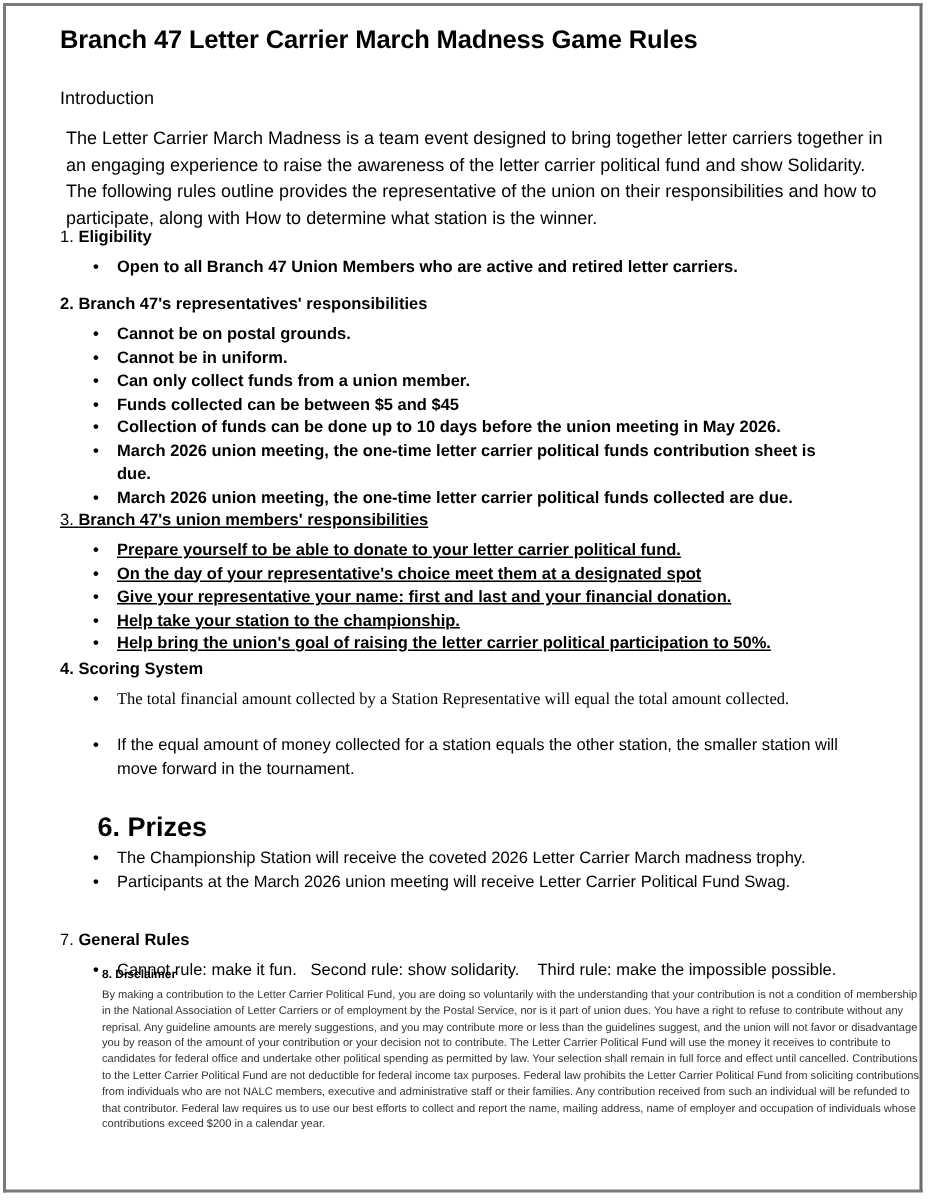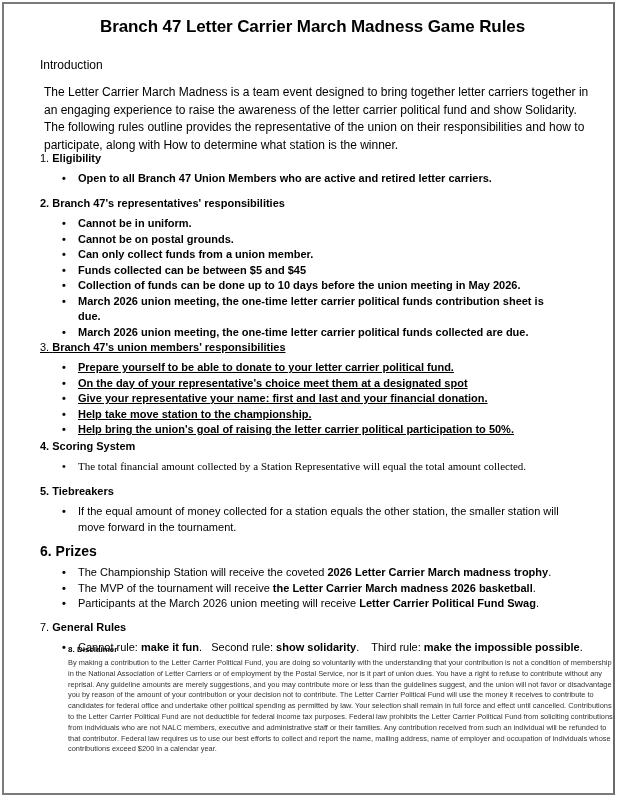--- a/index.html
+++ b/index.html
@@ -1,33 +1,33 @@
 <!DOCTYPE html>
 <html><head>
 <meta charset="utf-8">
 <style>
   html, body { margin: 0; padding: 0; background: #ffffff; }
   body { width: 619px; height: 801px; position: relative; overflow: hidden;
          font-family: "Liberation Sans", sans-serif; color: #000; }
   .page { position: absolute; left: 2px; top: 2px; width: 613px; height: 793px;
           border: 2px solid #7a7a7a; border-right-color: #6a6a6a; box-sizing: border-box; background:#fff; }
   .content { position: absolute; left: 36px; top: 0; width: 545px; }
-  h1 { margin: 0; position: absolute; left: 0; width: 545px; top: 13px; text-align: center;
+  h1 { margin: 0; position: absolute; left: 0; width: 545px; top: 13px; 
        font-size: 17px; font-weight: bold; letter-spacing: -0.1px; }
   .intro-h { position: absolute; top: 54px; left: 0; font-size: 12px; }
   .intro-p { position: absolute; top: 76px; left: 0; width: 545px; font-size: 12px; line-height: 17.6px; margin: 4px; }
   .sec { position: absolute; left: 0; width: 560px; }
   .sec h2 { margin: 0; font-size: 11px; font-weight: bold; line-height: 14px; }
   .sec h2 .num { font-weight: normal; }
-  .sec h2.big { font-size: 14px; line-height: 18px; }
+  .sec h2.big { font-size: 18px; line-height: 18px; margin-left: 25px; }
   .sec ul { list-style: none; margin: 0; padding: 0; }
   .sec li { position: relative; padding-left: 38px; font-size: 11px; line-height: 15.5px; width: 490px; }
   .sec li.bold { font-weight: bold; }
   .sec li::before { content: "\2022"; position: absolute; left: 22px; top: 0; font-weight: bold; }
-  .sec li b { font-weight: bold; }
+  .sec li b { font-weight: normal; }
   .disc h3 { margin: 0; font-size: 8px; font-weight: bold; line-height: 10px; }
   .disc p { margin: 3px 0 0 0; font-size: 7.4px; line-height: 10.8px; color: #333; width: 548px; text-align: left; }
 </style>
 </head>
 <body>
 
 <div class="page">
   <div class="content">
     <h1>Branch 47 Letter Carrier March Madness Game Rules</h1>
 
@@ -37,60 +37,58 @@
     <div class="sec" style="top:147px;">
       <h2><span class="num">1.</span> <span>Eligibility</span></h2>
       <ul style="margin-top:6px;">
         <li class="bold">Open to all Branch 47 Union Members who are active and retired letter carriers.</li>
       </ul>
     </div>
 
     <div class="sec" style="top:192px;">
       <h2><span>2.</span> <span>Branch 47's representatives' responsibilities</span></h2>
       <ul style="margin-top:6px;">
+        <li class="bold">Cannot be on postal grounds.</li>
         <li class="bold">Cannot be in uniform.</li>
-        <li class="bold">Cannot be on postal grounds.</li>
         <li class="bold">Can only collect funds from a union member.</li>
         <li class="bold">Funds collected can be between $5 and $45</li>
         <li class="bold">Collection of funds can be done up to 10 days before the union meeting in May 2026.</li>
         <li class="bold">March 2026 union meeting, the one-time letter carrier political funds contribution sheet is due.</li>
         <li class="bold">March 2026 union meeting, the one-time letter carrier political funds collected are due.</li>
       </ul>
     </div>
 
     <div class="sec" style="top:336px;text-decoration:underline;">
       <h2><span class="num">3.</span> <span>Branch 47's union members' responsibilities</span></h2>
       <ul style="margin-top:6px;">
         <li class="bold">Prepare yourself to be able to donate to your letter carrier political fund.</li>
         <li class="bold">On the day of your representative's choice meet them at a designated spot</li>
         <li class="bold">Give your representative your name: first and last and your financial donation.</li>
-        <li class="bold">Help take move station to the championship.</li>
+        <li class="bold">Help take your station to the championship.</li>
         <li class="bold">Help bring the union's goal of raising the letter carrier political participation to 50%.</li>
       </ul>
     </div>
 
     <div class="sec" style="top:435px;">
       <h2><span>4.</span> <span>Scoring System</span></h2>
       <ul style="margin-top:6px;font-family:Liberation Serif, serif;">
         <li>The total financial amount collected by a Station Representative will equal the total amount collected.</li>
       </ul>
     </div>
 
     <div class="sec" style="top:480px;">
-      <h2><span>5.</span> <span>Tiebreakers</span></h2>
       <ul style="margin-top:6px;">
         <li style="width:490px;">If the equal amount of money collected for a station equals the other station, the smaller station will move forward in the tournament.</li>
       </ul>
     </div>
 
     <div class="sec" style="top:538px;">
       <h2 class="big"><span>6.</span> <span>Prizes</span></h2>
       <ul style="margin-top:5px;">
         <li style="width:530px;"><span>The Championship Station will receive the coveted </span><b>2026 Letter Carrier March madness trophy</b><span>.</span></li>
-        <li style="width:530px;"><span>The MVP of the tournament will receive </span><b>the Letter Carrier March madness 2026 basketball</b><span>.</span></li>
         <li style="width:530px;"><span>Participants at the March 2026 union meeting will receive </span><b>Letter Carrier Political Fund Swag</b><span>.</span></li>
       </ul>
     </div>
 
     <div class="sec" style="top:616px;">
       <h2><span class="num">7.</span> <span>General Rules</span></h2>
       <ul style="margin-top:6px;">
         <li style="width:530px; white-space:pre;"><span>Cannot rule: </span><b>make it fun</b><span>.   Second rule: </span><b>show solidarity</b><span>.    Third rule: </span><b>make the impossible possible</b><span>.</span></li>
       </ul>
     </div>

